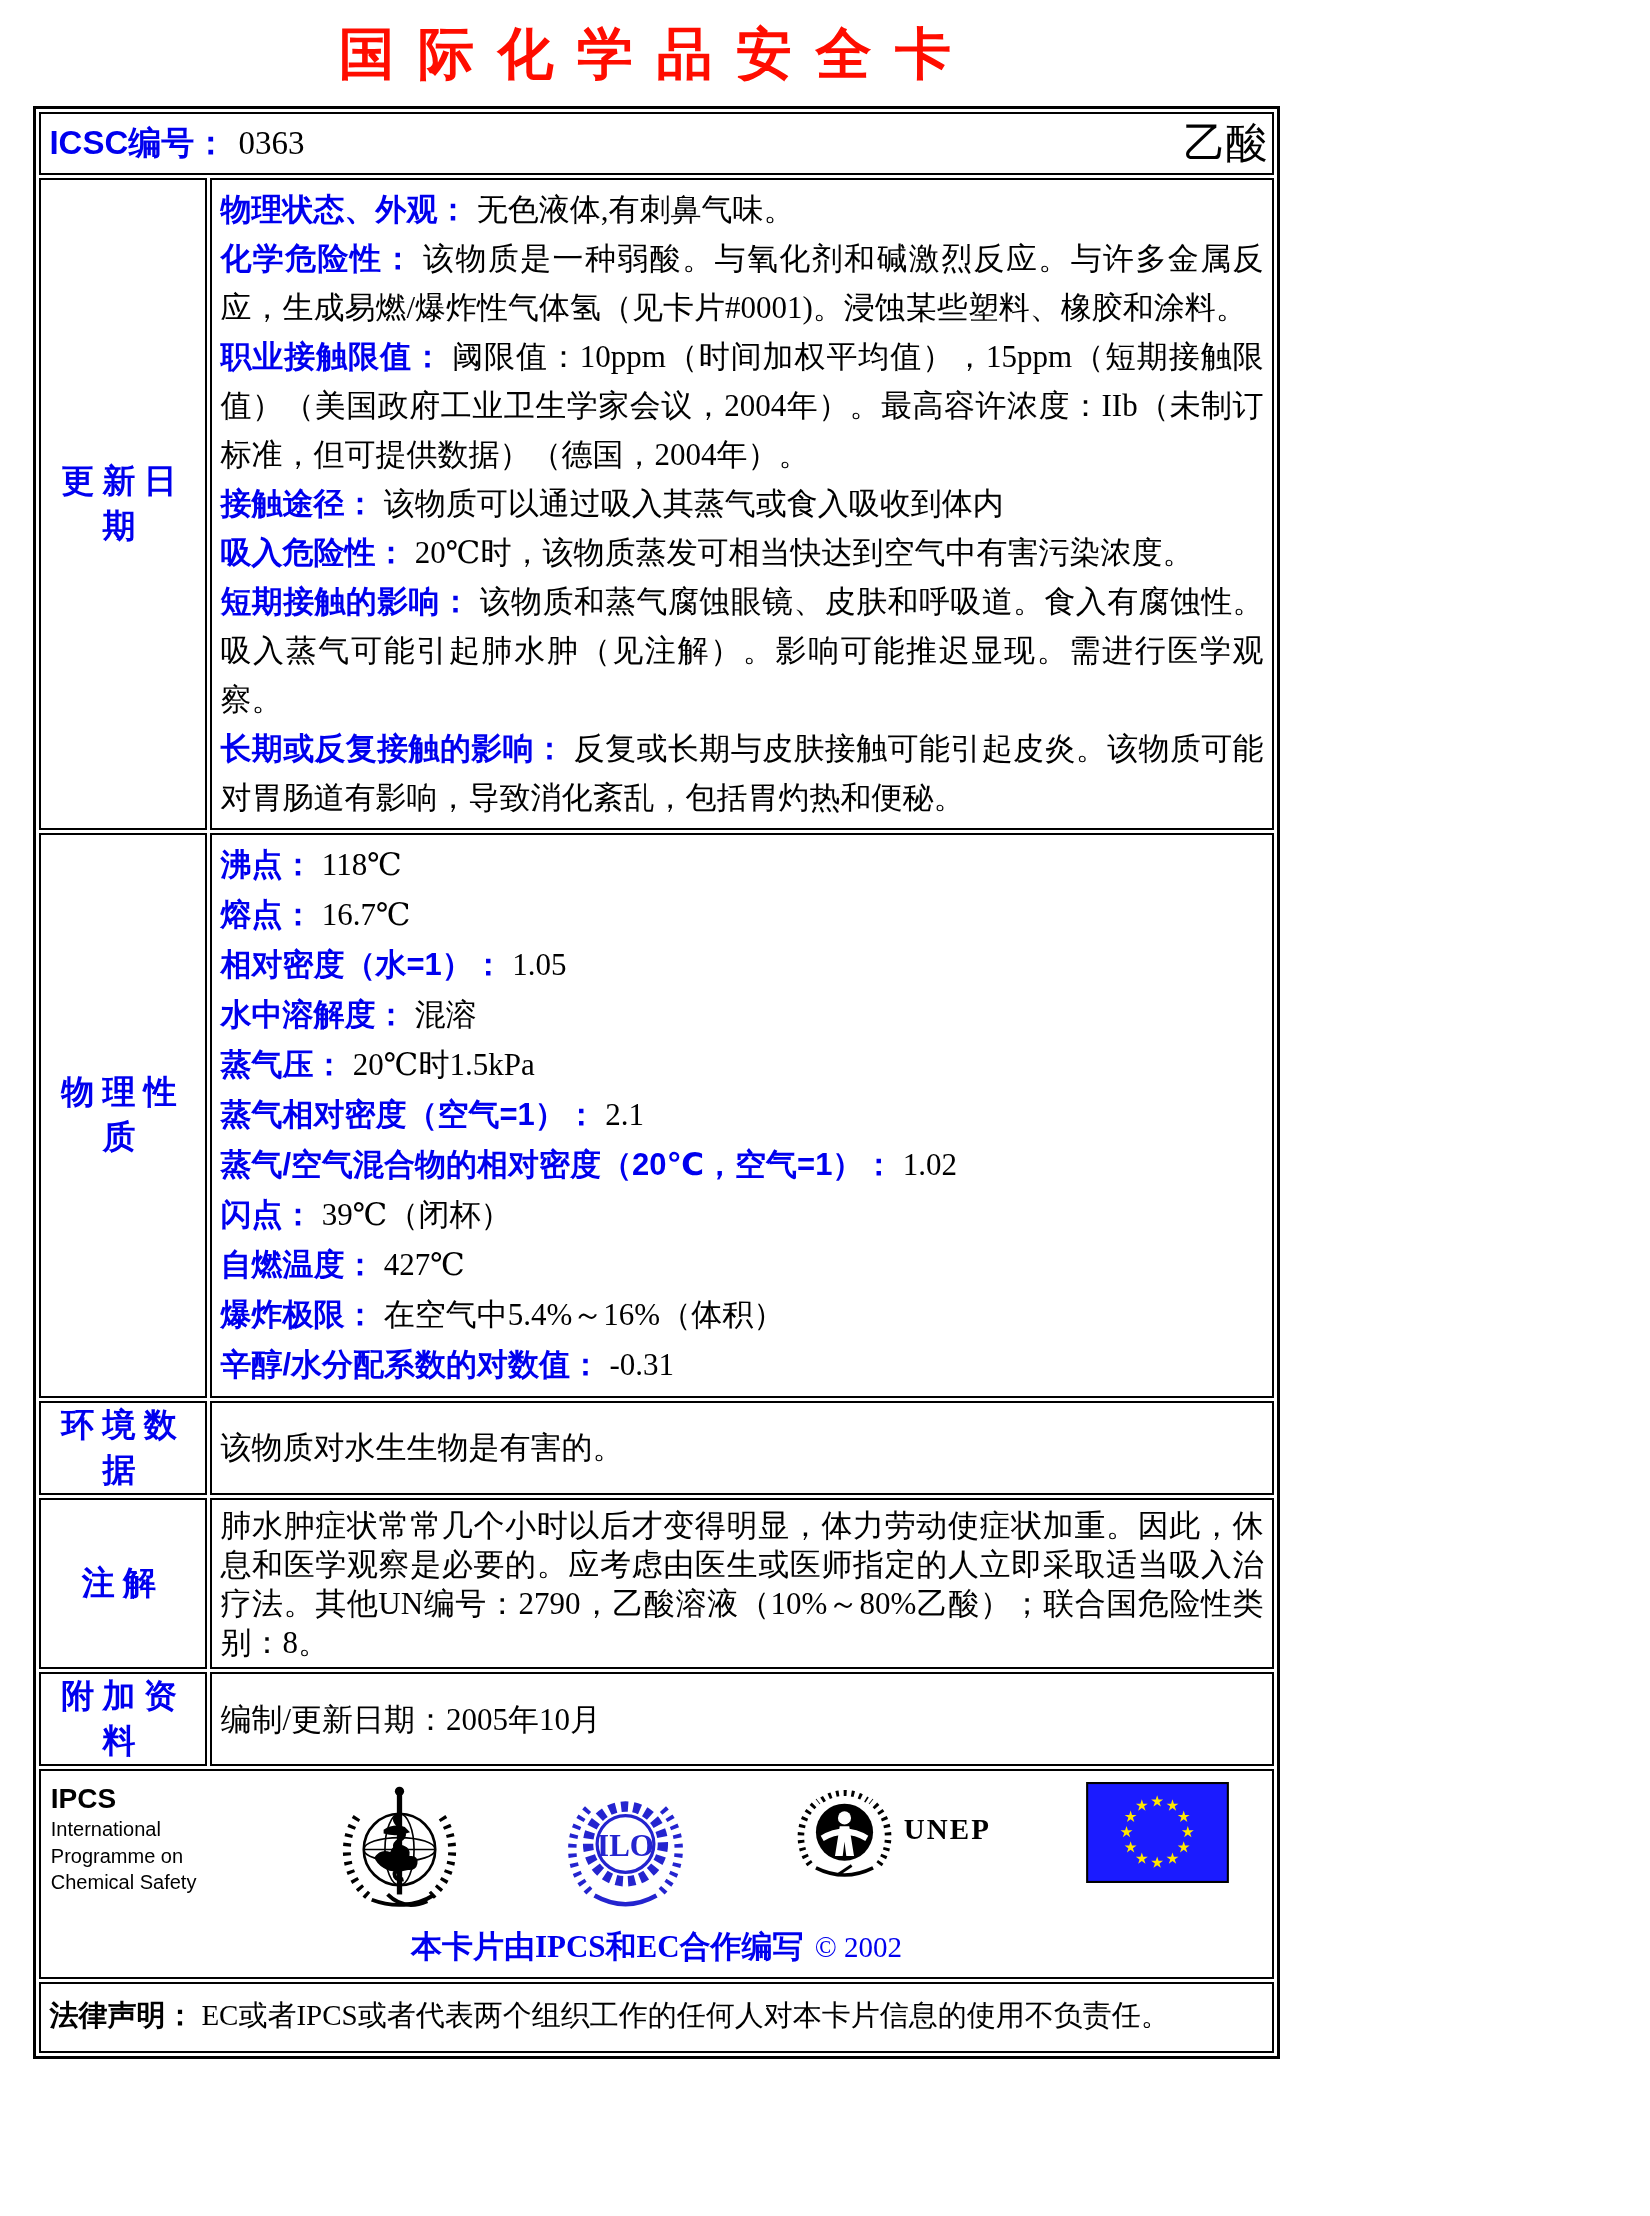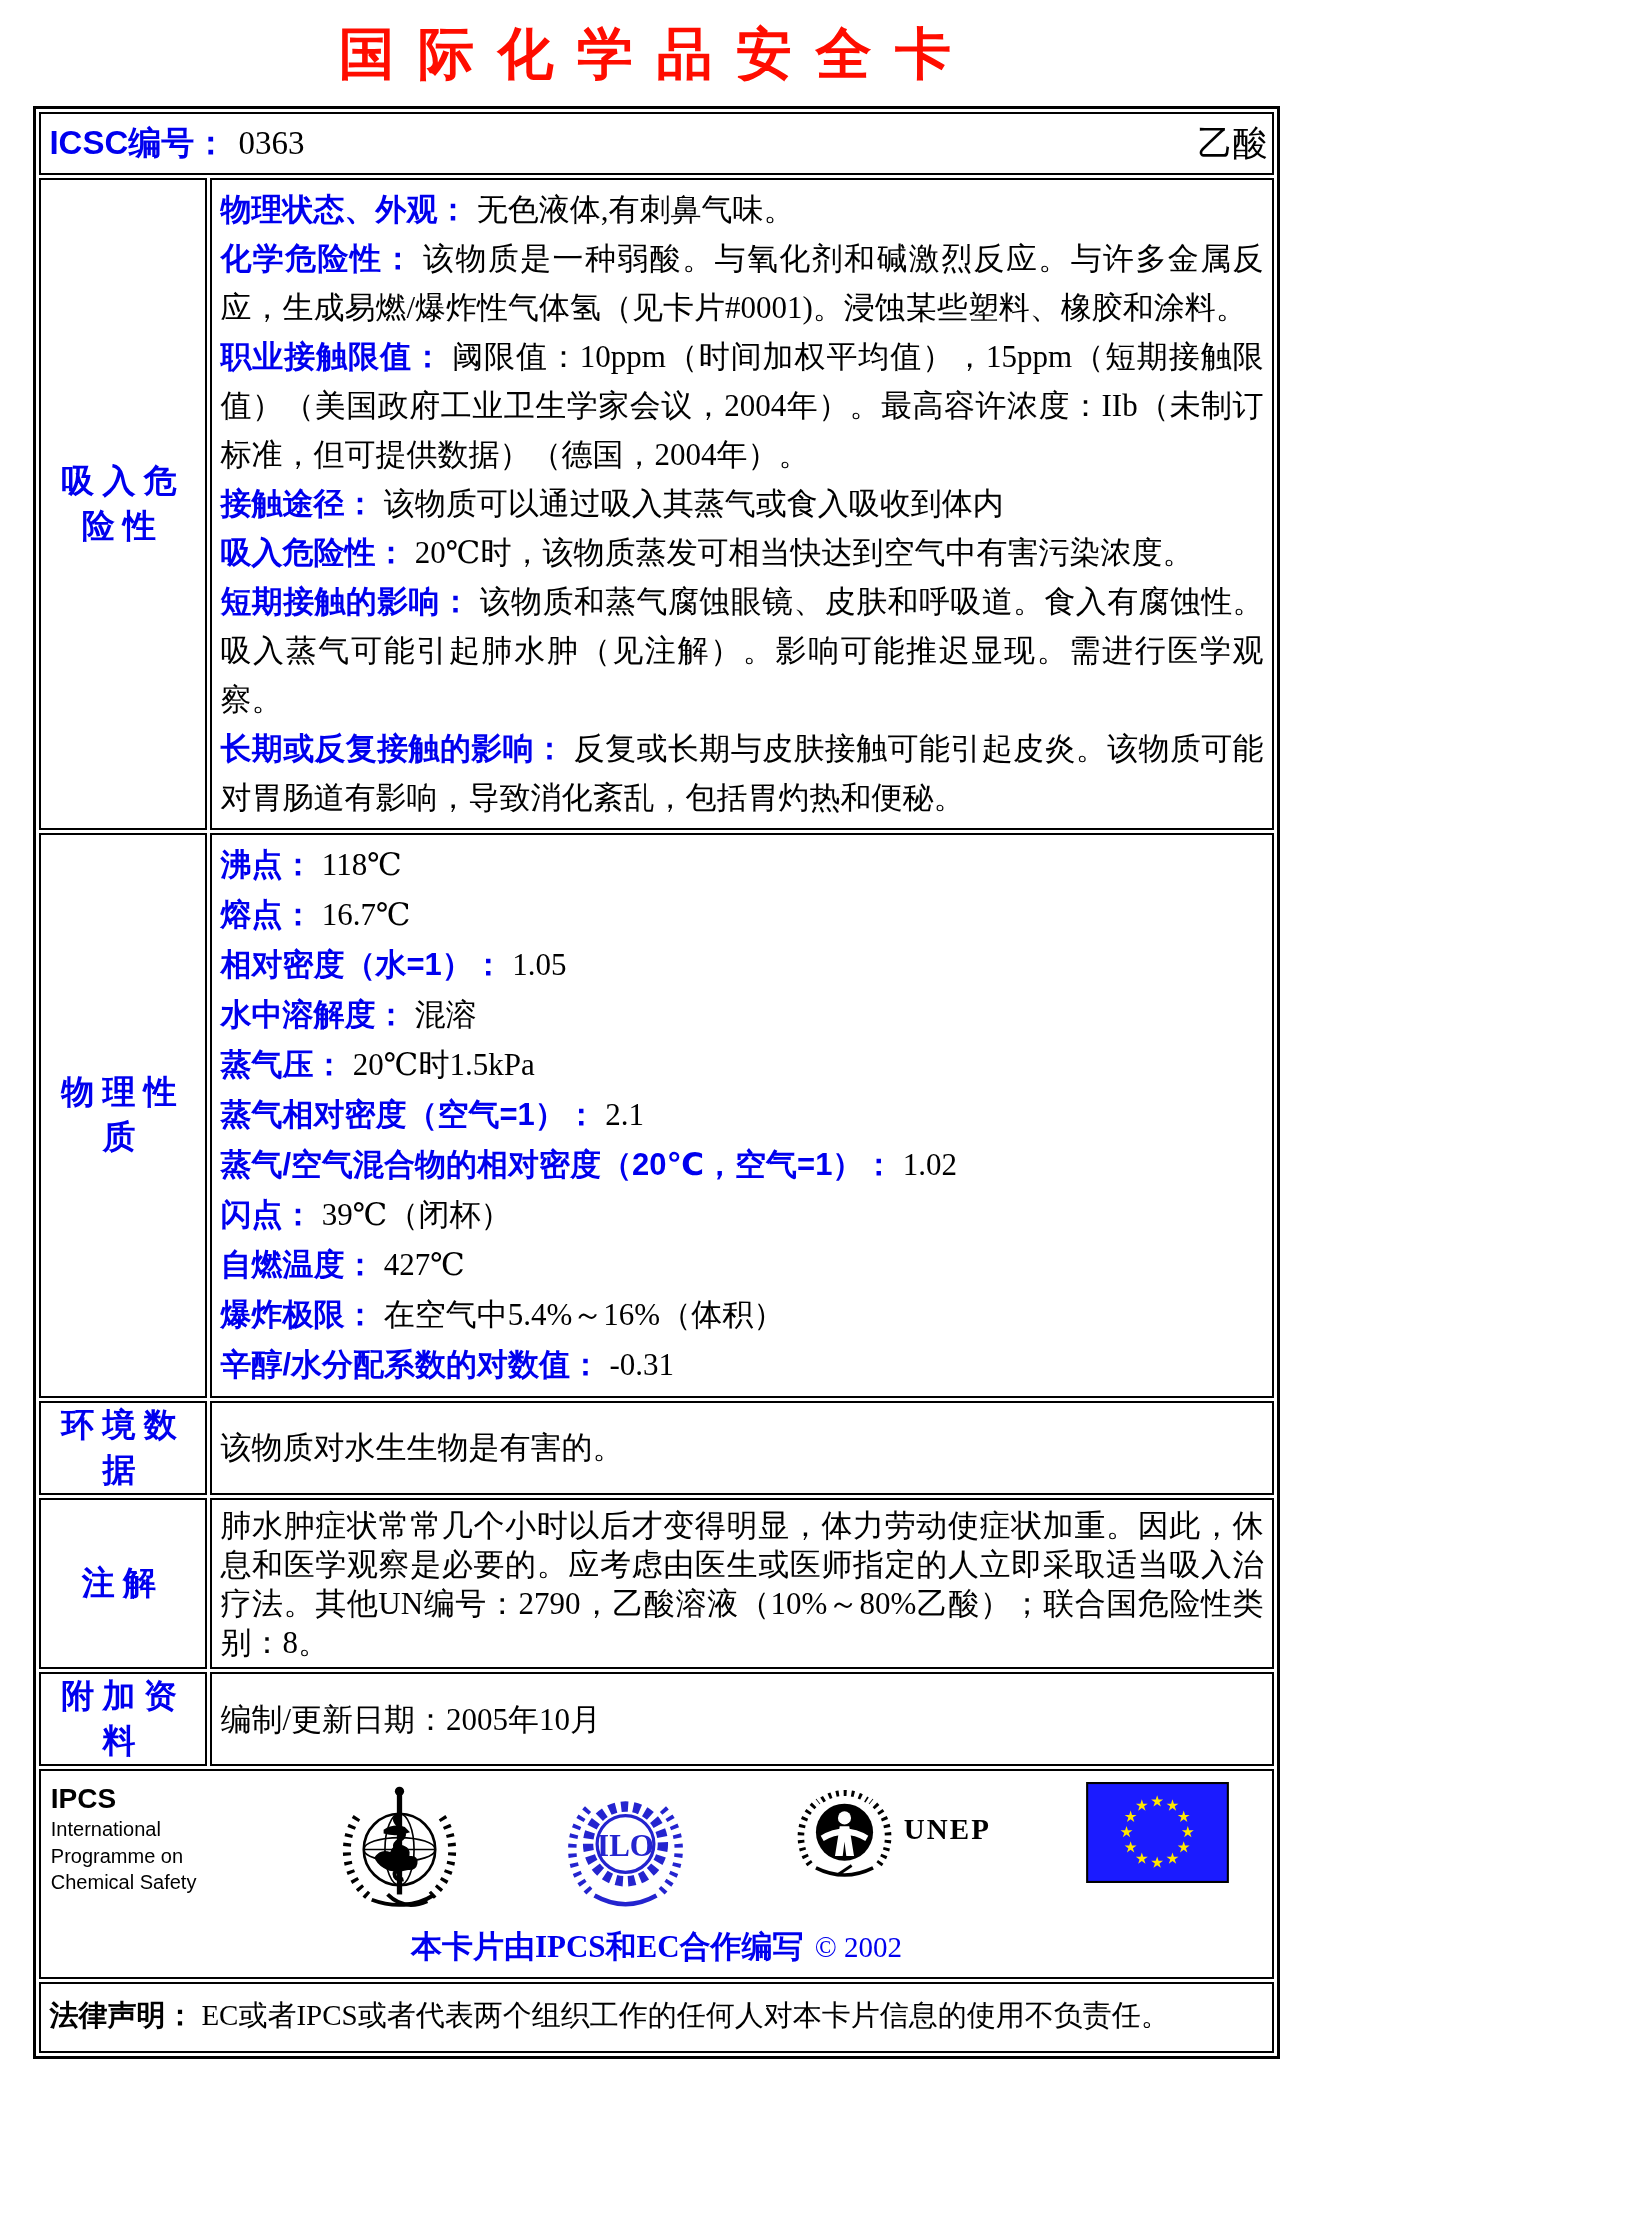--- a/index.html
+++ b/index.html
@@ -38,21 +38,21 @@
     display:flex; justify-content:space-between; align-items:center;
     padding:0 4.2px 0 8.4px;
     gap:40px;
   }
   .hdr-label {
     color:#0000ee; font-weight:bold; font-size:33px;
     font-family:"Liberation Sans","DejaVu Sans",sans-serif;
     margin-right:11.2px;
   }
   .hdr-value { font-size:33px; }
-  .header-right { font-size:35px; }
+  .header-right { font-size:42px; }
 
   
   .label-cell {
     text-align:center;
     color:#0000ee; font-weight:bold;
     font-size:33px; letter-spacing:0.25em;
     font-family:"Liberation Sans","DejaVu Sans",sans-serif;
   }
 
   
@@ -126,21 +126,21 @@
         <div class="header-inner">
           <div>
             <span class="hdr-label">ICSC编号：</span><span class="hdr-value">0363</span>
           </div>
           <div class="header-right">乙酸</div>
         </div>
       </td>
     </tr>
 
     <tr>
-      <td class="label-cell">吸入危险性</td>
+      <td class="label-cell">更新日期</td>
       <td class="content-cell">
         <p class="para"><span class="inline-label">物理状态、外观：</span><span>无色液体,有刺鼻气味。</span></p>
         <p class="para"><span class="inline-label">化学危险性：</span><span>该物质是一种弱酸。与氧化剂和碱激烈反应。与许多金属反应，生成易燃/爆炸性气体氢（见卡片#0001)。浸蚀某些塑料、橡胶和涂料。</span></p>
         <p class="para"><span class="inline-label">职业接触限值：</span><span>阈限值：10ppm（时间加权平均值），15ppm（短期接触限值）（美国政府工业卫生学家会议，2004年）。最高容许浓度：IIb（未制订标准，但可提供数据）（德国，2004年）。</span></p>
         <p class="para"><span class="inline-label">接触途径：</span><span>该物质可以通过吸入其蒸气或食入吸收到体内</span></p>
         <p class="para"><span class="inline-label">吸入危险性：</span><span>20℃时，该物质蒸发可相当快达到空气中有害污染浓度。</span></p>
         <p class="para"><span class="inline-label">短期接触的影响：</span><span>该物质和蒸气腐蚀眼镜、皮肤和呼吸道。食入有腐蚀性。 吸入蒸气可能引起肺水肿（见注解）。影响可能推迟显现。需进行医学观察。</span></p>
         <p class="para"><span class="inline-label">长期或反复接触的影响：</span><span>反复或长期与皮肤接触可能引起皮炎。该物质可能对胃肠道有影响，导致消化紊乱，包括胃灼热和便秘。</span></p>
       </td>
     </tr>

